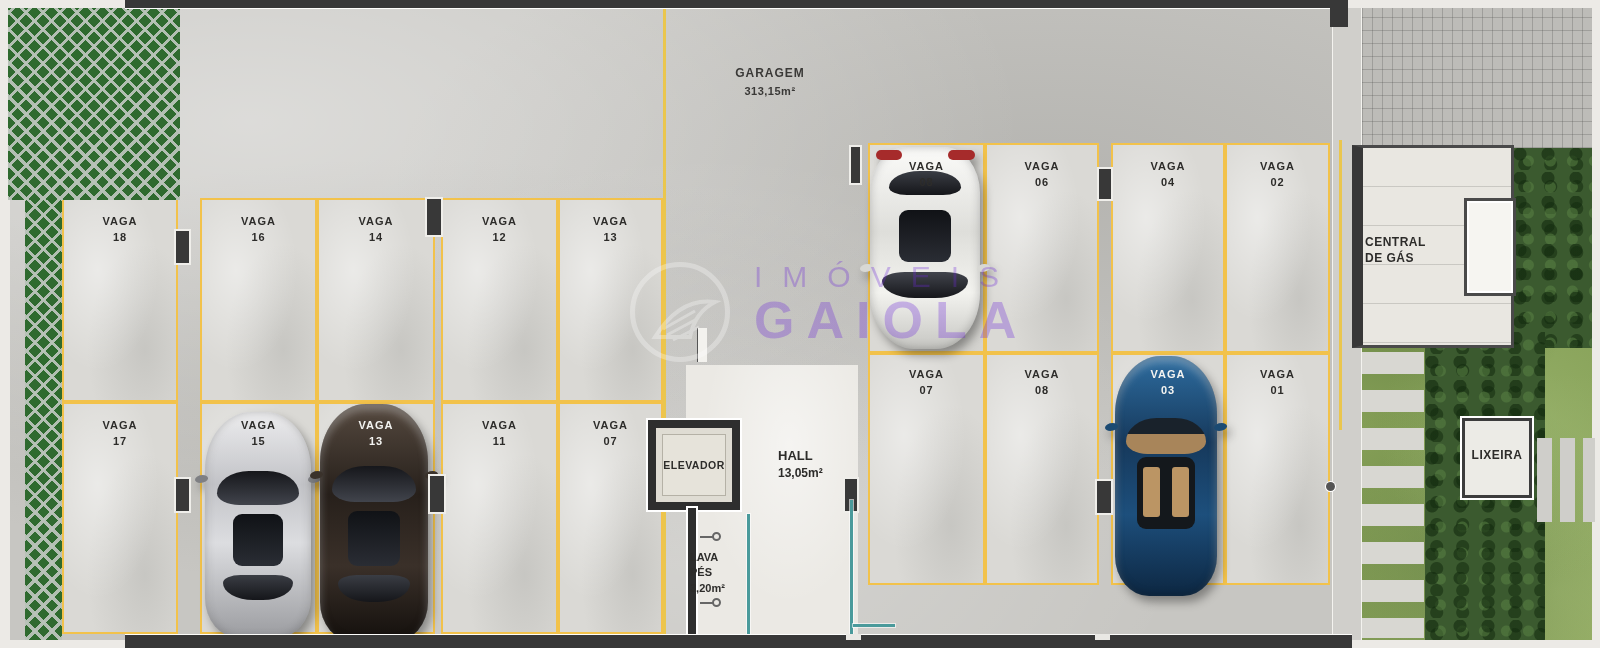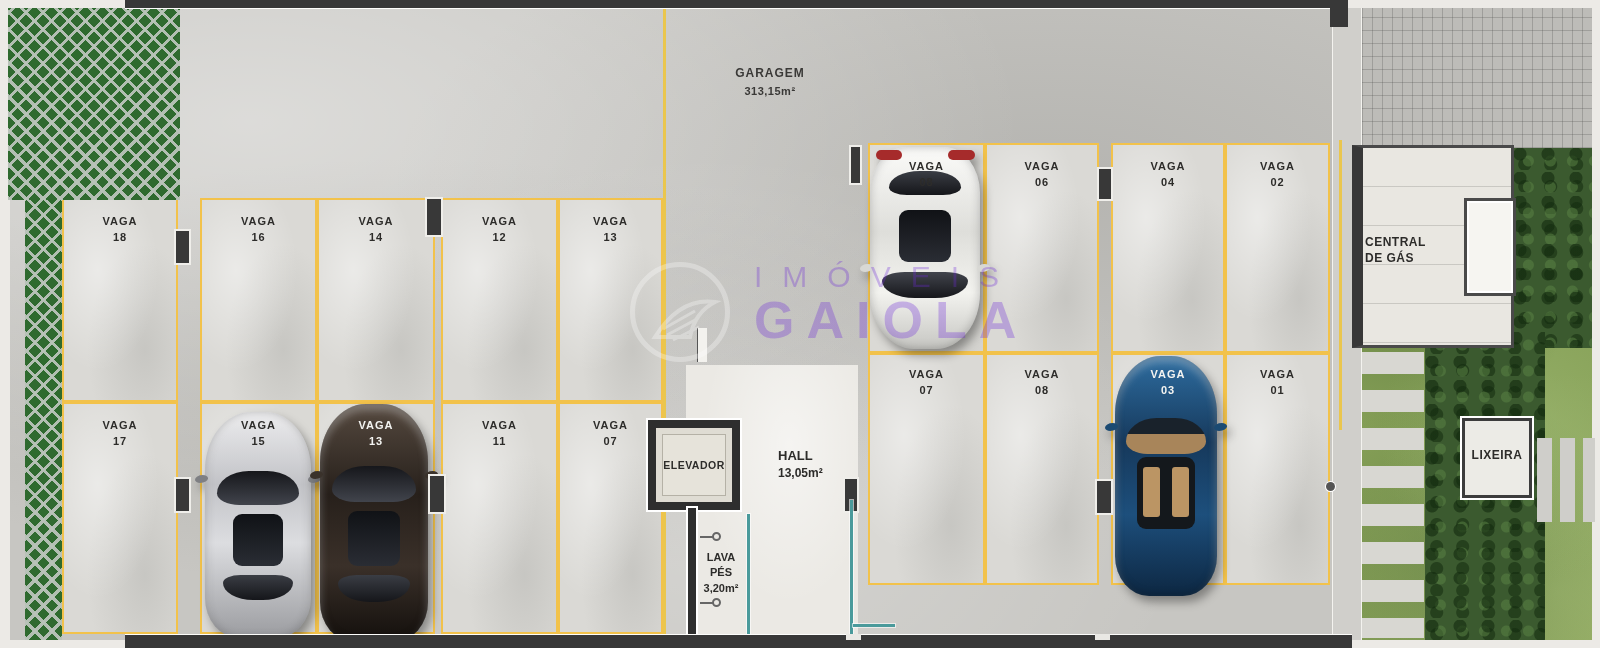--- a/index.html
+++ b/index.html
@@ -104,21 +104,21 @@
     background:#dfdcd3;border:8px solid #2e2e2e;box-shadow:0 0 0 2px #ffffff;}
   .elv-inner{position:absolute;inset:6px 6px;border:1px solid #b5b1a6;background:#e6e3da;}
   .elv-label{position:absolute;left:0;right:0;top:32px;text-align:center;
     font:700 10.5px/1 "Liberation Sans",sans-serif;letter-spacing:.5px;color:#2d2c2a;}
   .hall-label{position:absolute;left:778px;top:448px;width:70px;z-index:6;
     font:700 13px/1.3 "Liberation Sans",sans-serif;color:#2d2c2a;}
   .hall-label .area{font-size:12px;}
   .lava-wall{position:absolute;left:688px;top:508px;width:8px;height:126px;background:#2e2e2e;
     box-shadow:0 0 0 2px #ffffff;z-index:4;}
   .glass{position:absolute;background:#4a9a9b;z-index:5;box-shadow:0 0 0 1px rgba(255,255,255,.6);}
-  .lava-label{position:absolute;left:690px;top:550px;width:62px;text-align:center;z-index:6;
+  .lava-label{position:absolute;left:690px;top:550px;width:62px;text-align:left;z-index:6;
     font:700 11px/1.4 "Liberation Sans",sans-serif;color:#2d2c2a;}
   .faucet{position:absolute;width:9px;height:9px;border:2px solid #666;border-radius:50%;z-index:6;}
   .faucet::before{content:"";position:absolute;left:-14px;top:2px;width:13px;height:2px;background:#666;}
   .garage-label{position:absolute;left:690px;top:64px;width:160px;text-align:center;z-index:6;
     font:700 12px/1.5 "Liberation Sans",sans-serif;letter-spacing:1px;color:#3a3937;}
   .garage-label .area{font-size:11px;letter-spacing:.5px;}
   
   .car{position:absolute;z-index:3;filter:drop-shadow(4px 6px 5px rgba(0,0,0,.35));}
   .bd{position:absolute;inset:0;border-radius:46px 46px 34px 34px/58px 58px 40px 40px;
     box-shadow:inset 0 0 10px rgba(0,0,0,.25), inset 0 6px 8px rgba(255,255,255,.35);}

